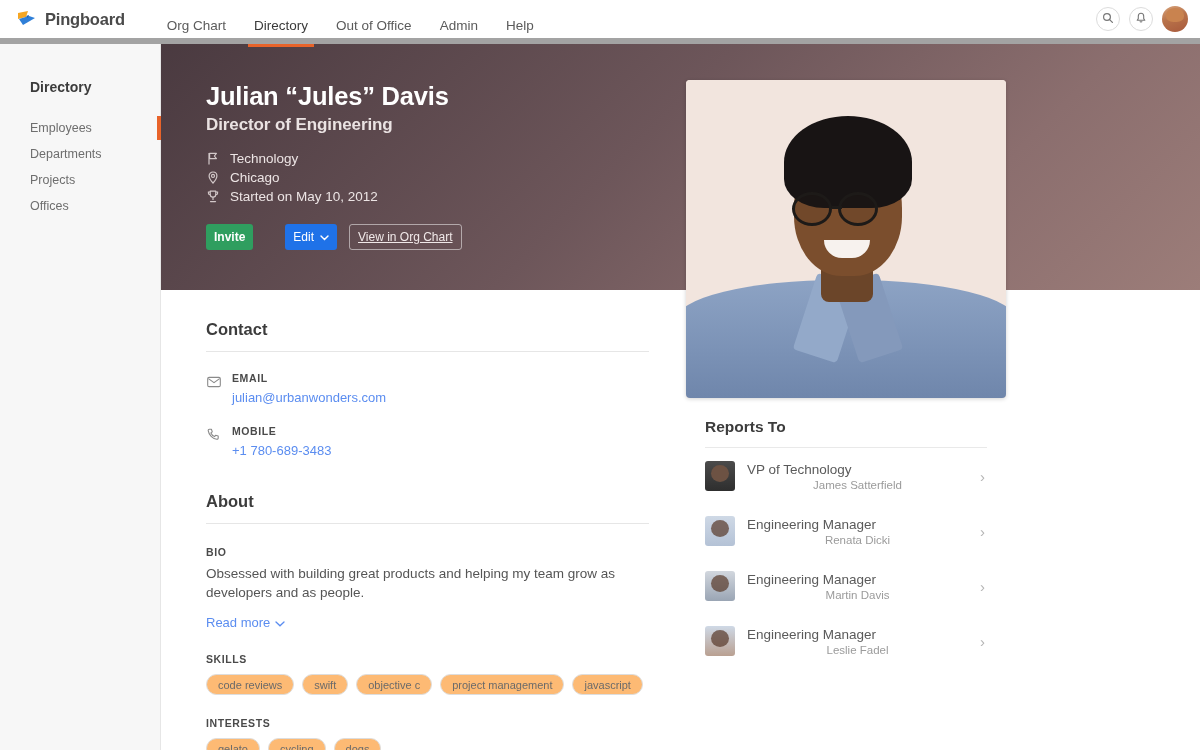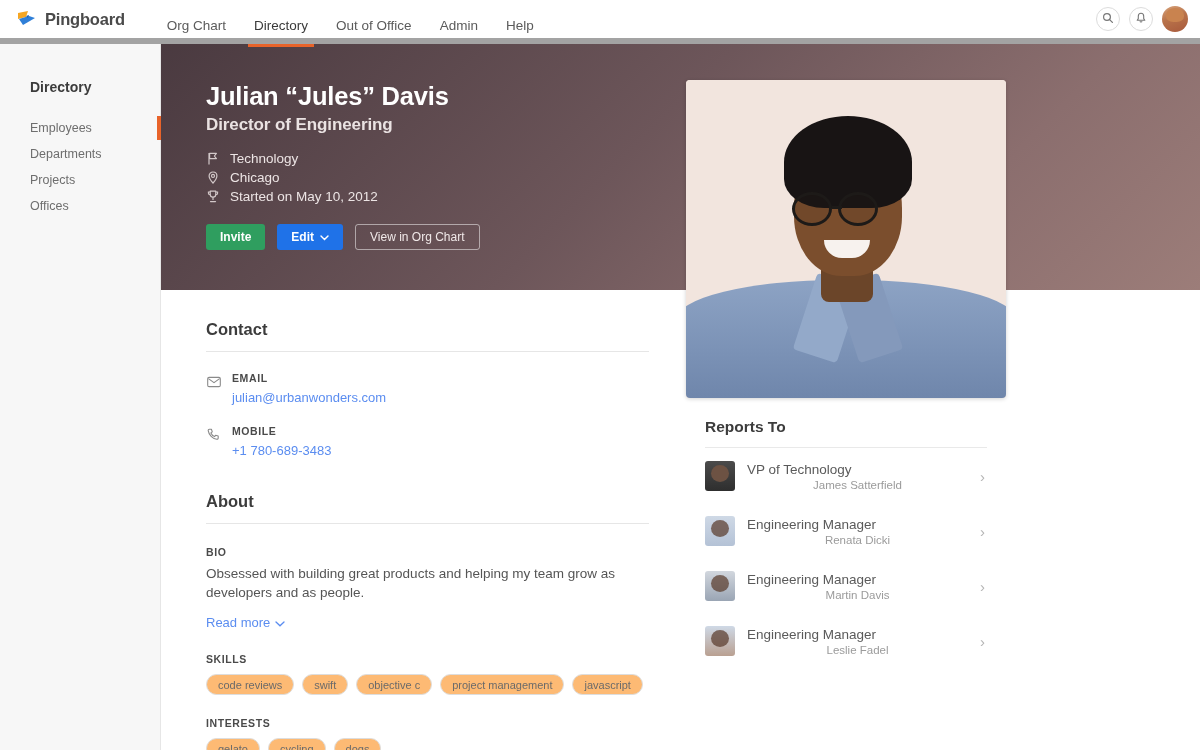--- a/index.html
+++ b/index.html
@@ -81,26 +81,26 @@
   }
   .meta-list { margin-top: 16px; }
   .meta-row {
     display: flex; align-items: center; gap: 10px;
     font-size: 13.5px; color: #ece4e4; margin-bottom: 4px;
   }
   .meta-ic { width: 14px; height: 14px; display:flex; align-items:center; justify-content:center; flex: none; opacity: .82; }
   .btn-row { display: flex; align-items: center; gap: 12px; margin-top: 20px; }
   .btn {
     height: 26px; border-radius: 3px; display: inline-flex; align-items: center;
-    justify-content: center; font-size: 12px; cursor: pointer; padding: 0 14px;
+    justify-content: center; font-size: 12px; cursor: pointer; padding: 0 8px;
     white-space: nowrap;
   }
   .btn-invite { background: #2f9e5f; color: #fff; font-weight: 600; }
-  .btn-edit { background: #1f72e8; color: #fff; font-weight: 700; gap: 6px; }
-  .btn-org { background: transparent; color: #f0e8e8; border: 1px solid rgba(255,255,255,.5); }
+  .btn-edit { background: #1f72e8; color: #fff; font-weight: 400; gap: 6px; margin-left: 20px; }
+  .btn-org { background: transparent; color: #f0e8e8; border: 1px solid rgba(255,255,255,.5); text-decoration: underline; }
 
   
   .photo-card {
     position: absolute; left: 686px; top: 80px; width: 320px; height: 318px;
     border-radius: 4px; overflow: hidden; background: #f0e4dd;
     box-shadow: 0 1px 4px rgba(0,0,0,.18); z-index: 6;
   }
   .ph-bg { position:absolute; inset:0; background:#f2e5de; }
   .ph-shirt {
     position:absolute; left:-10px; bottom:0; width:340px; height:118px;

